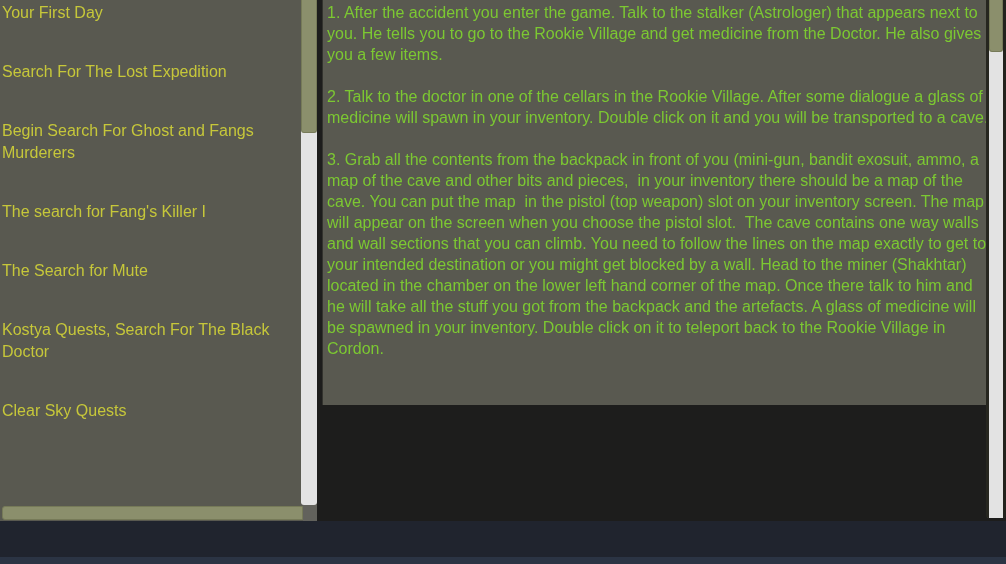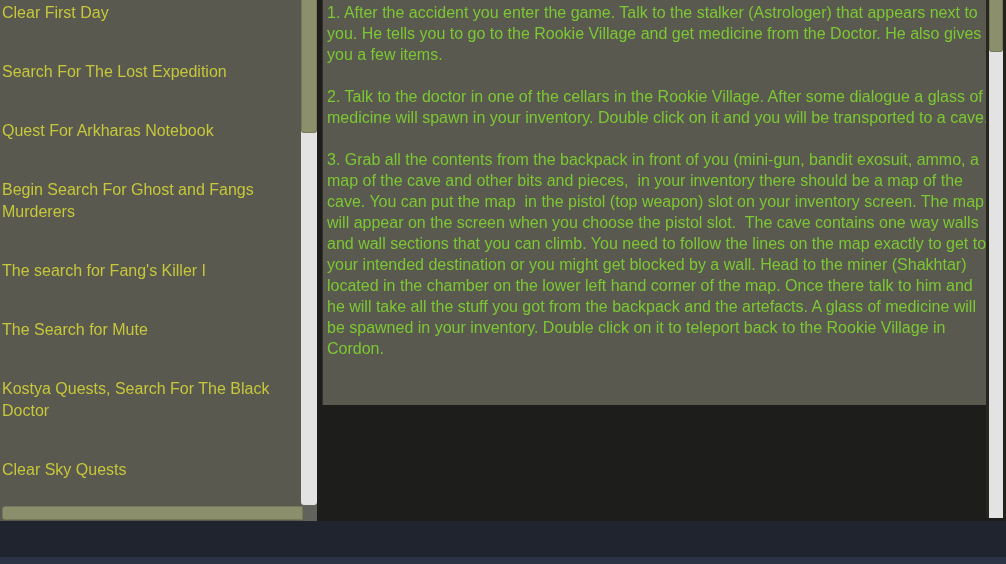--- a/index.html
+++ b/index.html
@@ -102,23 +102,22 @@
     background:#2b3444;
   }
 </style>
 </head>
 <body>
 
 <div class="panels">
 
   <div class="sidebar-panel">
     <div class="quest-list">
-      <div class="quest-item">Clear First Day</div>
+      <div class="quest-item">Your First Day</div>
       <div class="quest-item">Search For The Lost Expedition</div>
-      <div class="quest-item">Quest For Arkharas Notebook</div>
       <div class="quest-item">Begin Search For Ghost and Fangs Murderers</div>
       <div class="quest-item">The search for Fang's Killer I</div>
       <div class="quest-item">The Search for Mute</div>
       <div class="quest-item">Kostya Quests, Search For The Black Doctor</div>
       <div class="quest-item">Clear Sky Quests</div>
     </div>
     <div class="sb-vscroll">
       <div class="thumb"></div>
     </div>
     <div class="sb-hscroll">

